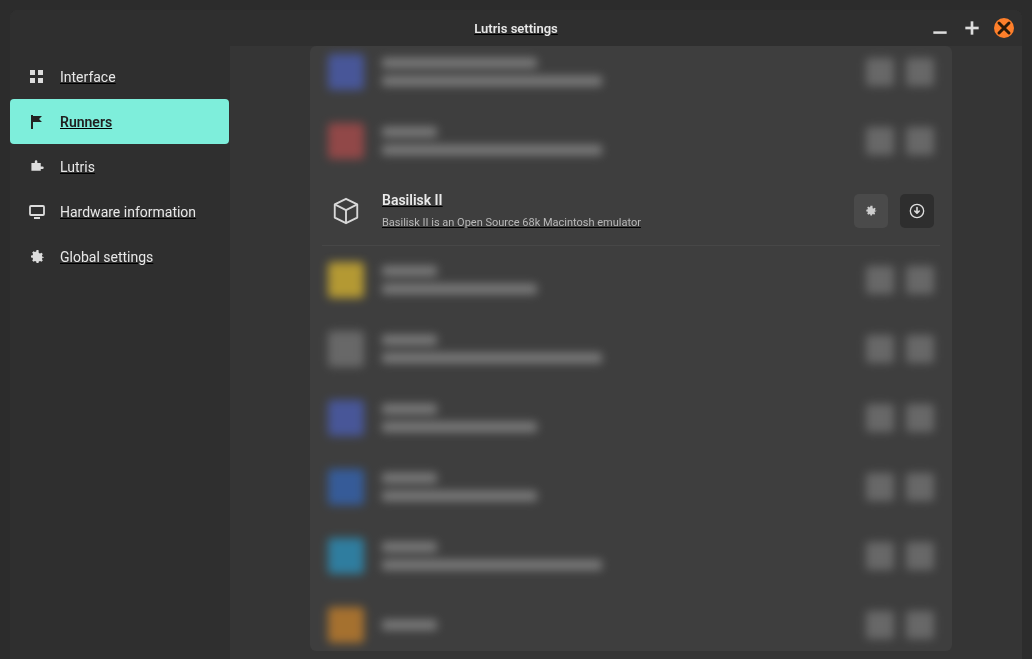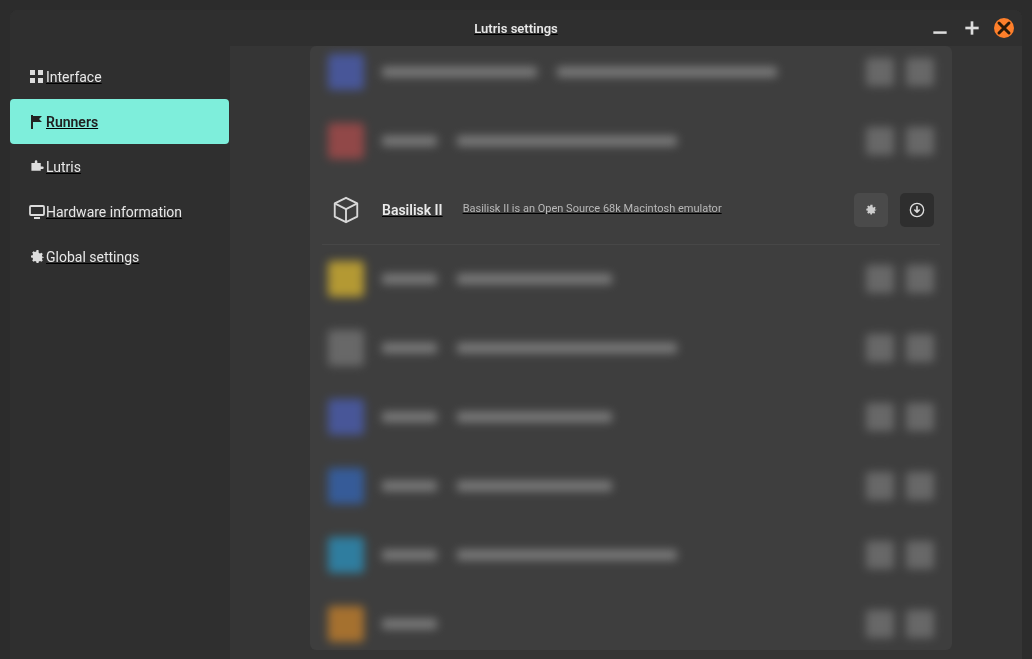--- a/index.html
+++ b/index.html
@@ -70,20 +70,21 @@
       overflow: hidden;
     }
     .sidebar {
       width: 220px;
       background: #2f2f2f;
       padding-top: 8px;
     }
     .side-item {
       display: flex;
       align-items: center;
+      gap: 14px;
       height: 45px;
       padding: 0 18px;
       color: #e8e8e8;
       font-size: 14px;
       cursor: pointer;
       margin: 0 1px 0 0;
       border-radius: 4px;
     }
     .side-item.active {
       background: #7eeedb;
@@ -129,22 +130,22 @@
       background: #555;
       flex-shrink: 0;
       display: flex;
       align-items: center;
       justify-content: center;
     }
     .runner-icon.cube svg { width: 30px; height: 30px; }
     .runner-text {
       flex: 1;
       display: flex;
-      flex-direction: row;
-      gap: 20px;
+      flex-direction: column;
+      gap: 8px;
     }
     .runner-name {
       color: #eaeaea;
       font-size: 14px;
       font-weight: 600;
     }
     .runner-desc {
       color: #b8b8b8;
       font-size: 11px;
     }

